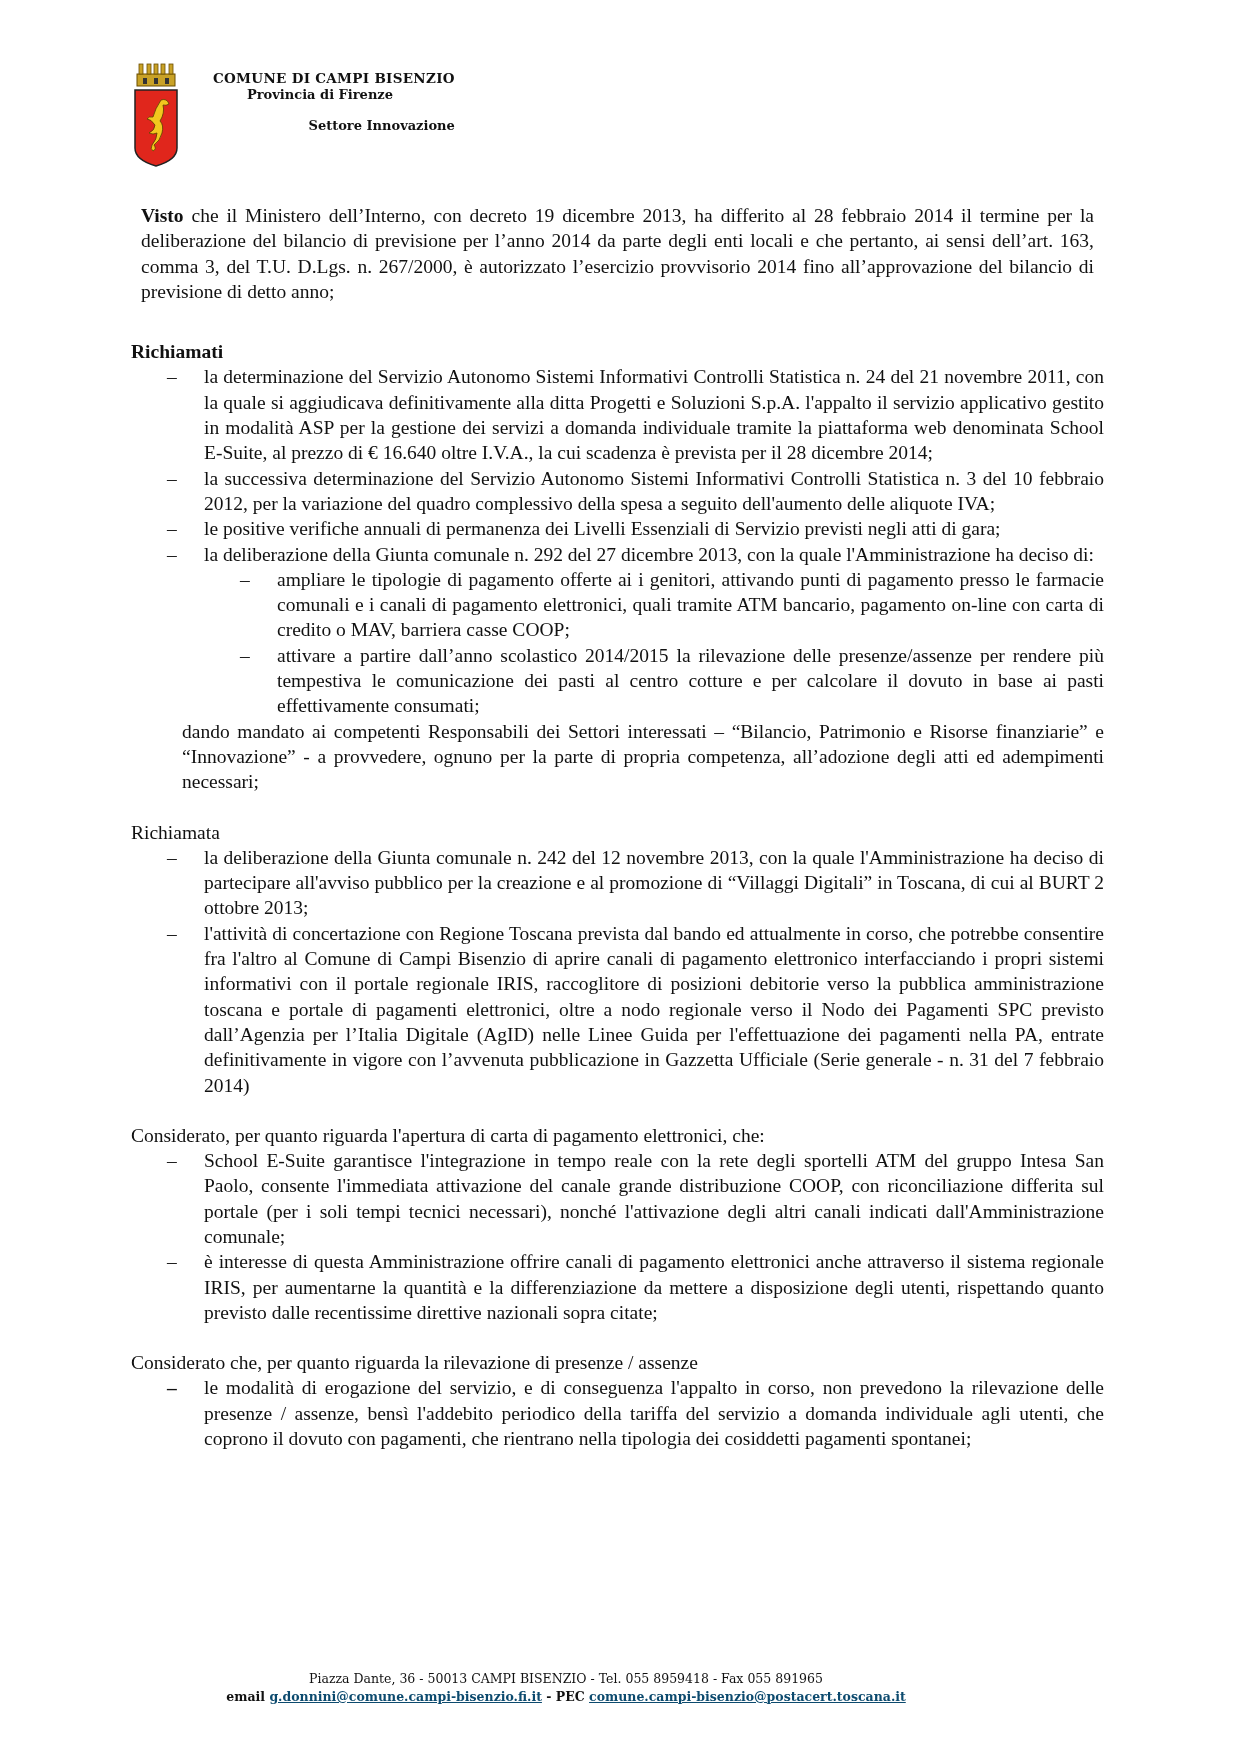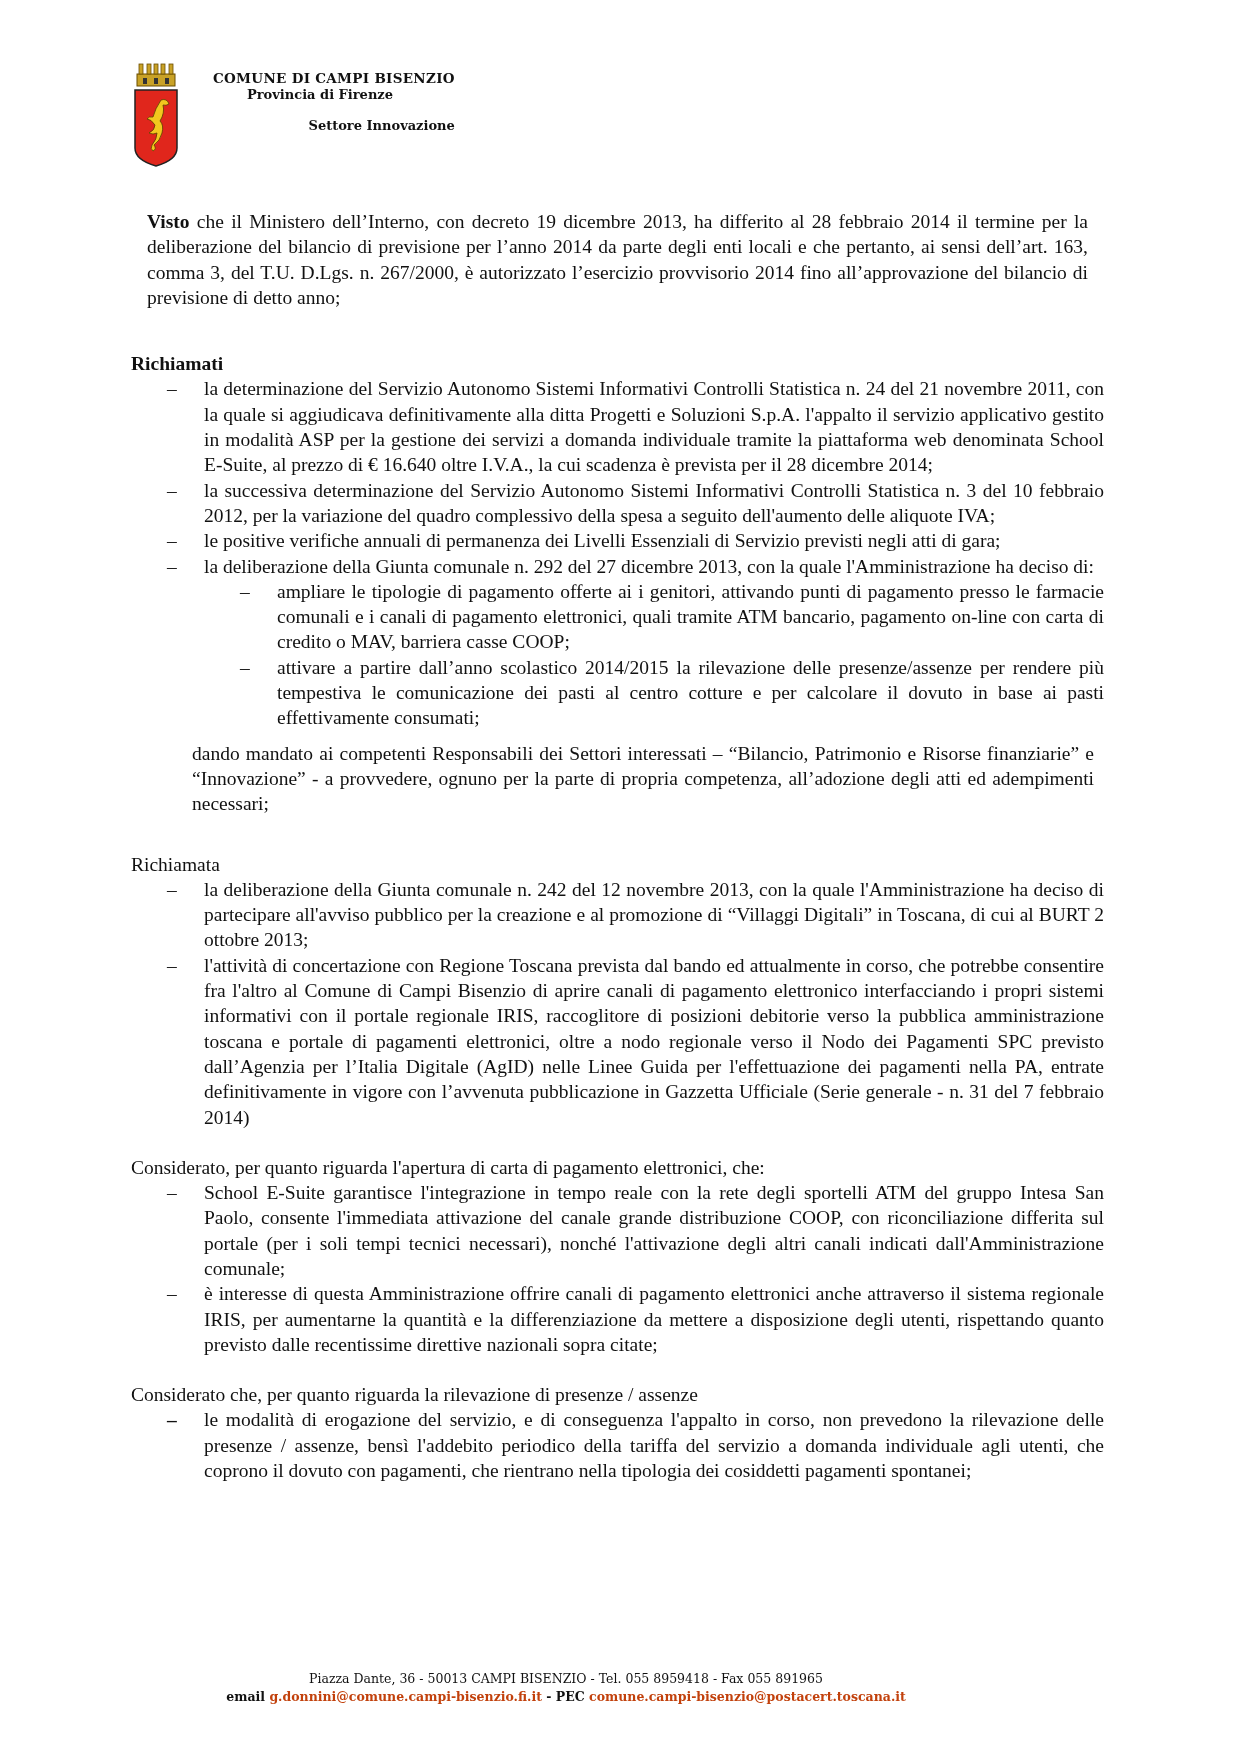--- a/index.html
+++ b/index.html
@@ -6,36 +6,36 @@
   body { width: 1240px; height: 1754px; position: relative; overflow: hidden;
          font-family: "Liberation Serif", "DejaVu Serif", serif; color: #111; }
   .header { position: absolute; left: 133px; top: 60px; width: 500px; height: 110px; text-decoration: underline; }
   .crest { position: absolute; left: 0; top: 0; width: 46px; height: 110px; }
   .hdr-text { position: absolute; left: 80px; top: 10px; font-weight: bold; font-family: "DejaVu Serif", serif; }
   .hdr-l1 { font-size: 13.5px; letter-spacing: 0.3px; }
   .hdr-l2 { font-size: 13px; margin-left: 34px; margin-top: 1px; }
   .hdr-l3 { font-size: 13px; margin-left: 34px; margin-top: 16px; text-align: right; }
 
   .body { position: absolute; left: 131px; top: 193px; width: 973px; font-size: 19.5px; line-height: 25.3px; }
-  .para { text-align: justify; margin: 16px; }
+  .para { text-align: justify; margin: 10px; }
   .gap { height: 25px; }
   .heading { margin: 0; }
   .bold { font-weight: bold; }
   ul.dash { list-style: none; margin: 0; padding: 0; }
   ul.dash > li { position: relative; padding-left: 73px; text-align: justify; }
   ul.dash > li > .bullet { position: absolute; left: 36px; top: 0; }
   ul.sub { list-style: none; margin: 0; padding: 0; }
   ul.sub > li { position: relative; padding-left: 73px; text-align: justify; }
   ul.sub > li > .bullet { position: absolute; left: 36px; top: 0; }
-  .mandate { padding-left: 73px; text-align: justify; margin: 10px; }
+  .mandate { padding-left: 73px; text-align: justify; margin: 0; }
 
   .footer { position: absolute; left: 0; top: 1670px; width: 1132px; text-align: center;
             font-family: "DejaVu Serif", serif; font-size: 12.5px; line-height: 18px; color: #111; }
   .footer .l2 { font-weight: bold; }
-  .footer a { color: #c2410c; }
+  .footer a { color: #0c4a6e; text-decoration: underline; }
 </style>
 </head>
 <body>
 
 <div class="header">
   <svg class="crest" viewBox="0 0 46 110">
 
     <rect x="4" y="14" width="38" height="12" fill="#c9a227" stroke="#6b4e00" stroke-width="1"></rect>
     <rect x="6" y="4" width="4" height="10" fill="#c9a227" stroke="#6b4e00" stroke-width="0.8"></rect>
     <rect x="14" y="4" width="4" height="10" fill="#c9a227" stroke="#6b4e00" stroke-width="0.8"></rect>

